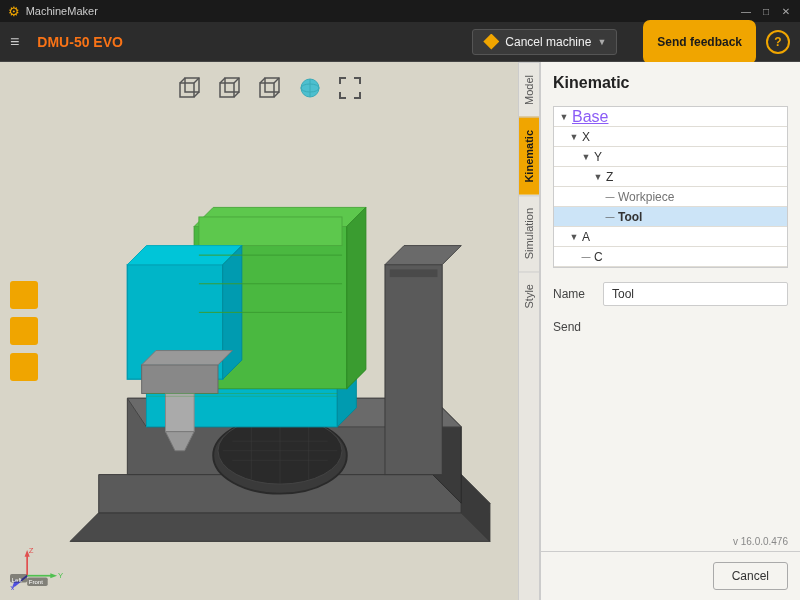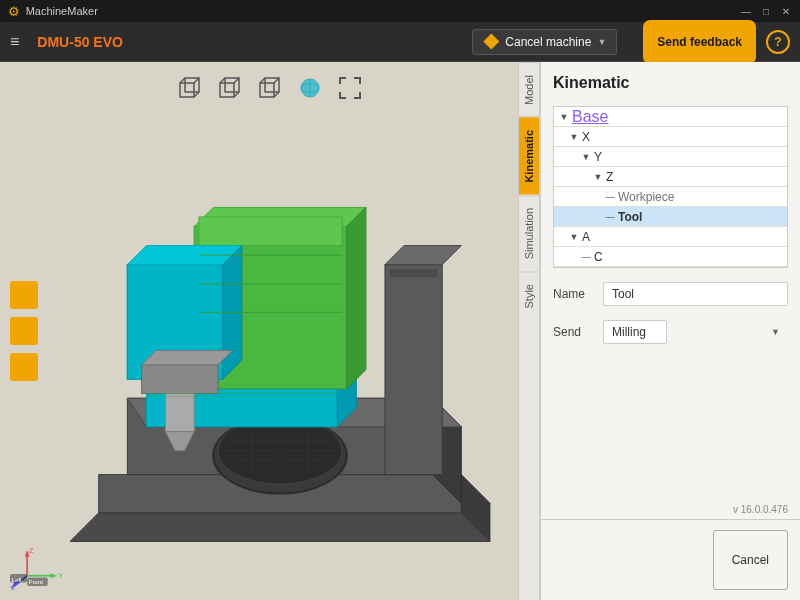--- a/index.html
+++ b/index.html
@@ -269,21 +269,21 @@
     
     #panel-footer {
       padding: 10px 12px;
       display: flex;
       justify-content: flex-end;
       gap: 10px;
       border-top: 1px solid #ccc;
       background: #f5f4f0;
     }
     #cancel-btn {
-      padding: 22px 18px;
+      padding: 6px 18px;
       background: transparent;
       border: 1px solid #aaa;
       border-radius: 3px;
       cursor: pointer;
       font-size: 12px;
       color: #333;
     }
     #apply-btn {
       padding: 6px 18px;
       background: #f0a500;
@@ -532,27 +532,20 @@
         </div>
       </div>
 
       <div class="field-row">
         <span class="field-label">Name</span>
         <input class="field-input" type="text" value="Tool" style="">
       </div>
 
       <div class="field-row">
         <span class="field-label">Send</span>
-        <div class="select-wrapper">
-          <select class="field-select">
-            <option>Milling</option>
-            <option>Turning</option>
-            <option>Grinding</option>
-          </select>
-        </div>
       </div>
     </div>
 
     <div id="version-text">v 16.0.0.476</div>
 
     <div id="panel-footer">
       <button id="cancel-btn">Cancel</button>
     </div>
   </div>
 

